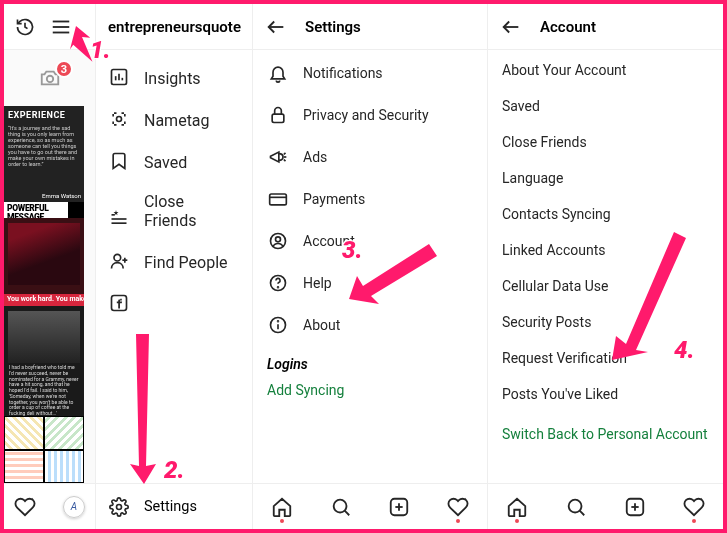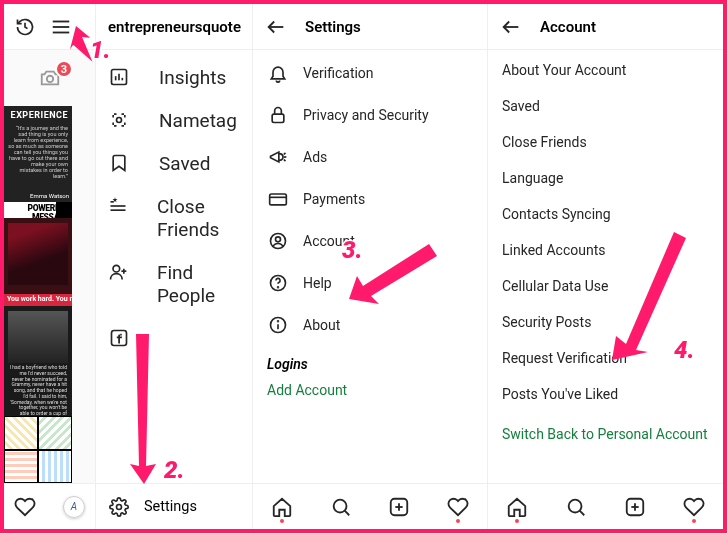--- a/index.html
+++ b/index.html
@@ -9,31 +9,31 @@
   .col { border-right: 1px solid #eee; }
   .col:last-child { border-right: none; }
 
   
   .col-a { width: 92px; background:#fafafa; display:flex; flex-direction:column; }
   .col-a-top { height:46px; display:flex; align-items:center; gap:14px; padding-left:10px; border-bottom:1px solid #eee; background:#fff;}
   .ico { display:inline-flex; width:22px; height:22px; align-items:center; justify-content:center; color:#262626; }
   .cam-row { height:56px; display:flex; align-items:center; justify-content:center; position:relative; }
   .badge { position:absolute; top:10px; right:22px; width:18px; height:18px; border-radius:50%; background:#ed4956; color:#fff; font-size:11px; font-weight:700; display:flex; align-items:center; justify-content:center; border:2px solid #fff;}
   .thumbs { flex:1; overflow:hidden; display:flex; flex-direction:column;}
-  .thumb { width:68px; background:#222; color:#fff; font-size:7px; line-height:1.1; padding:5px 4px; position:relative;text-align:right; }
+  .thumb { width:80px; background:#222; color:#fff; font-size:7px; line-height:1.1; padding:5px 4px; position:relative; }
   .thumb .caption { position:absolute; left:0; right:0; bottom:0; background:#d7263d; color:#fff; font-size:7px; padding:2px 3px; font-weight:700; white-space:nowrap; overflow:hidden;}
   .thumb.white { background:#fff; color:#000; }
   .col-a-bot { height:46px; border-top:1px solid #eee; display:flex; align-items:center; justify-content:space-between; padding:0 10px; background:#fff;}
   .fab { width:22px; height:22px; border-radius:50%; border:1px solid #ccc; display:flex; align-items:center; justify-content:center; font-size:10px; font-style:italic; color:#3a5ba0; box-shadow: 0 1px 3px rgba(0,0,0,0.2);}
 
   
   .col-b { width: 157px; display:flex; flex-direction:column; }
   .col-b-hdr { height:46px; display:flex; align-items:center; padding-left:12px; font-weight:600; font-size:15px; border-bottom:1px solid #eee;}
   .drawer { flex:1; padding-top:6px;}
-  .d-item { display:flex; align-items:flex-start; gap:29px; padding:10px 12px; font-size:19px; color:#262626;}
+  .d-item { display:flex; align-items:flex-end; gap:14px; padding:10px 12px; font-size:16px; color:#262626;}
   .col-b-bot { height:46px; border-top:1px solid #eee; display:flex; align-items:center; gap:14px; padding-left:12px; background:#fff;}
 
   
   .col-c { width: 235px; display:flex; flex-direction:column;}
   .panel-hdr { height:46px; display:flex; align-items:center; gap:18px; padding-left:12px; border-bottom:1px solid #eee;}
   .panel-hdr .title { font-weight:600; font-size:15px;}
   .s-list { flex:1; overflow:hidden; padding-top:2px;}
   .s-item { display:flex; align-items:center; gap:14px; padding:10px 14px; font-size:14px; color:#262626;}
   .section-hdr { font-weight:600; font-size:14px; padding:10px 14px 4px;font-style:italic;}
   .link { color:#15803d; font-size:14px; padding:6px 14px 10px;}
@@ -207,21 +207,21 @@
         <span class="title">Settings</span>
       </div>
       <div class="s-list">
         <div class="s-item">
           <span class="ico">
               <svg viewBox="0 0 24 24" width="20" height="20" fill="none" stroke="currentColor" stroke-width="2">
                 <path d="M18 16v-5a6 6 0 1 0-12 0v5l-2 3h16z"></path>
                 <path d="M10 21a2 2 0 0 0 4 0"></path>
               </svg>
             </span>
-          <span>Verification</span>
+          <span>Notifications</span>
         </div>
         <div class="s-item">
           <span class="ico">
               <svg viewBox="0 0 24 24" width="20" height="20" fill="none" stroke="currentColor" stroke-width="2">
                 <rect x="5" y="11" width="14" height="10" rx="2"></rect>
                 <path d="M8 11V7a4 4 0 1 1 8 0v4"></path>
               </svg>
             </span>
           <span>Privacy and Security</span>
         </div>
@@ -270,21 +270,21 @@
           <span class="ico">
               <svg viewBox="0 0 24 24" width="20" height="20" fill="none" stroke="currentColor" stroke-width="2">
                 <circle cx="12" cy="12" r="9"></circle>
                 <line x1="12" y1="11" x2="12" y2="17"></line>
                 <circle cx="12" cy="7.5" r="0.5" fill="currentColor"></circle>
               </svg>
             </span>
           <span>About</span>
         </div>
         <div class="section-hdr">Logins</div>
-        <div class="link">Add Account</div>
+        <div class="link">Add Syncing</div>
       </div>
       <div class="tabbar">
         <span class="ico">
             <svg viewBox="0 0 24 24" width="22" height="22" fill="none" stroke="currentColor" stroke-width="2">
               <path d="M3 11l9-8 9 8v10a1 1 0 0 1-1 1h-5v-7h-6v7H4a1 1 0 0 1-1-1z"></path>
             </svg>
             <span class="dot"></span>
           </span>
         <span class="ico">
             <svg viewBox="0 0 24 24" width="22" height="22" fill="none" stroke="currentColor" stroke-width="2">

